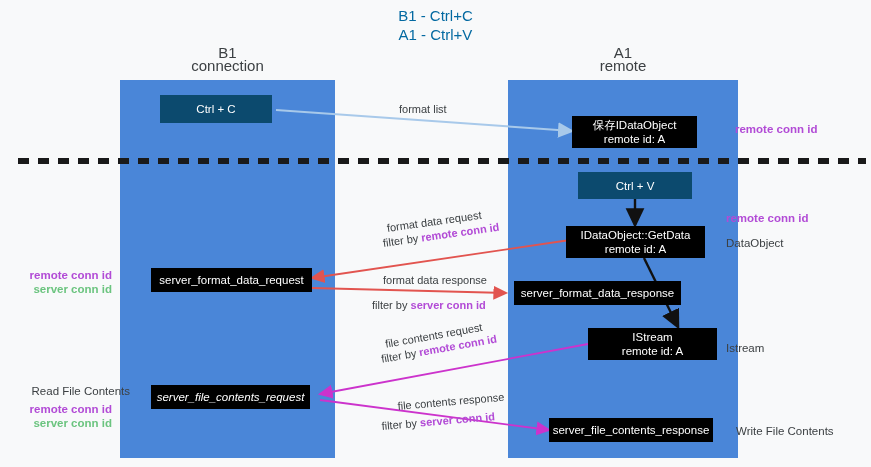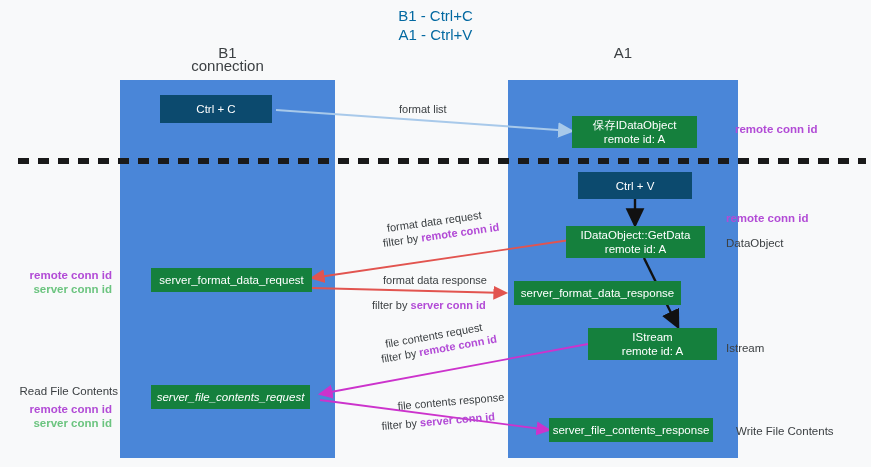--- a/index.html
+++ b/index.html
@@ -26,21 +26,21 @@
   .colhead-b1{left:120px;top:46px;width:215px;}
   .colhead-a1{left:508px;top:46px;width:230px;}
 
   .node{
     position:absolute;box-sizing:border-box;
     color:#ffffff;font-size:11.5px;line-height:14px;
     display:flex;flex-direction:column;align-items:center;justify-content:center;
     text-align:center;
   }
   .node.green{background:#0c4a6e;}
-  .node.orange{background:#15803d;}
+  .node.orange{background:#000000;}
 
   .sidelabel{
     position:absolute;font-size:11.5px;line-height:15px;color:#3c4043;
     white-space:nowrap;
   }
   .sidelabel.right{text-align:left;}
   .sidelabel.leftalign{text-align:right;}
   .purple{color:#b24bd6;font-weight:bold;}
   .green-t{color:#6bc47f;font-weight:bold;}
 
@@ -61,20 +61,21 @@
     <div>B1 - Ctrl+C</div>
     <div>A1 - Ctrl+V</div>
   </div>
 
   <div class="colhead colhead-b1">
     <div>B1</div>
     <div>connection</div>
   </div>
   <div class="colhead colhead-a1">
     <div>A1</div>
+    <div>remote</div>
   </div>
 
   <div class="lane lane-b1"></div>
   <div class="lane lane-a1"></div>
 
   <svg class="overlay">
     <defs>
       <marker id="ah-blue" markerWidth="9" markerHeight="9" refX="7" refY="4.5" orient="auto">
         <path d="M0,0.6 L8.2,4.5 L0,8.4 z" fill="#a8c9ea"></path>
       </marker>
@@ -151,21 +152,21 @@
 
   <div class="sidelabel right" style="left:726px;top:236px;">DataObject</div>
 
   <div class="sidelabel right" style="left:726px;top:341px;">Istream</div>
 
   <div class="sidelabel right" style="left:736px;top:424px;">Write File Contents</div>
 
   <div class="sidelabel leftalign purple" style="left:0px;top:268px;width:112px;">remote conn id</div>
   <div class="sidelabel leftalign green-t" style="left:0px;top:282px;width:112px;">server conn id</div>
 
-  <div class="sidelabel leftalign" style="left:0px;top:384px;width:118px;">Read File Contents</div>
+  <div class="sidelabel leftalign" style="left:12px;top:384px;width:118px;">Read File Contents</div>
   <div class="sidelabel leftalign purple" style="left:0px;top:402px;width:112px;">remote conn id</div>
   <div class="sidelabel leftalign green-t" style="left:0px;top:416px;width:112px;">server conn id</div>
 
   <div class="edgelabel" style="left:399px;top:102px;">format list</div>
 
   <div class="edgelabel" style="left:386px;top:221px;transform:rotate(-8deg);transform-origin:left top;">format data request</div>
   <div class="edgelabel" style="left:382px;top:236px;transform:rotate(-8deg);transform-origin:left top;">
     <span>filter by </span><span class="purple">remote conn id</span>
   </div>
 

